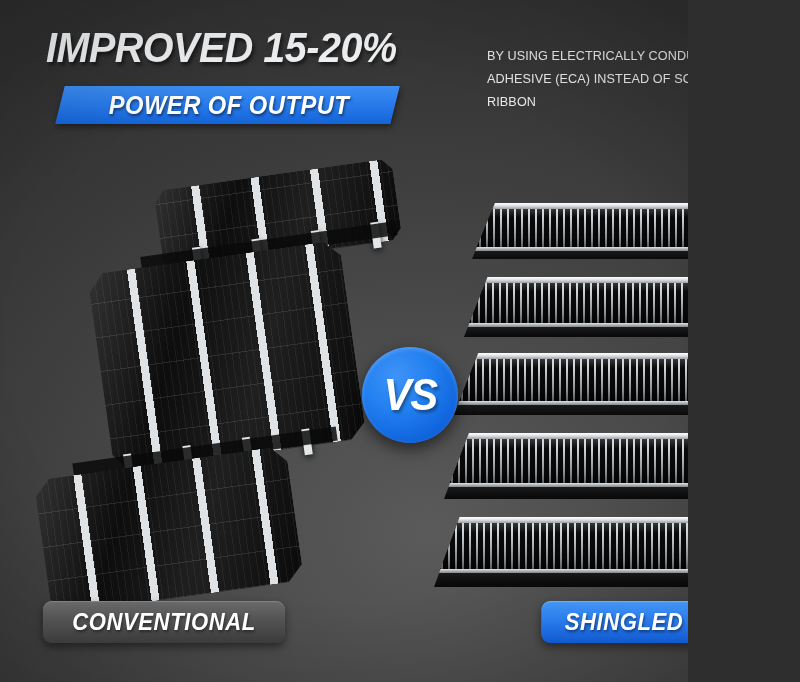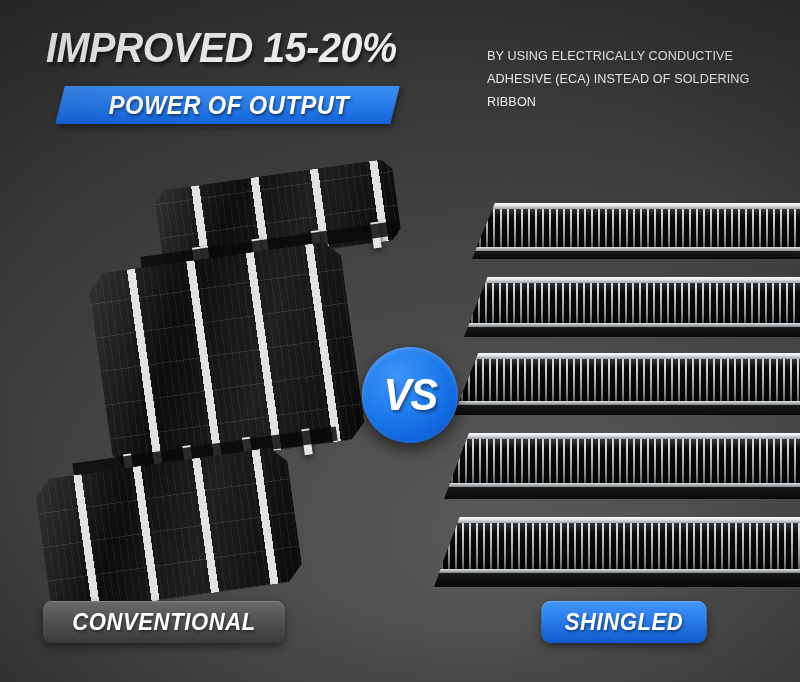--- a/index.html
+++ b/index.html
@@ -2,21 +2,21 @@
 <html><head>
 <meta charset="utf-8">
 <style>
   html,body{margin:0;padding:0;}
   body{
     width:800px;height:682px;overflow:hidden;
     font-family:"Liberation Sans", sans-serif;
     background:#2e2e2e;
   }
   #stage{
-    position:relative;width:800px;height:682px;overflow:hidden;
+    position:relative;width:688px;height:682px;overflow:hidden;
     background:
       radial-gradient(130% 110% at 62% 78%, #5a5a5a 0%, #4a4a4a 28%, #3a3a3a 55%, #303030 78%, #2b2b2b 100%);
   }
   #vignette{
     position:absolute;inset:0;pointer-events:none;
     background:
       radial-gradient(120% 95% at 50% 50%, rgba(0,0,0,0) 40%, rgba(0,0,0,.28) 82%, rgba(0,0,0,.5) 100%);
   }
 
   

